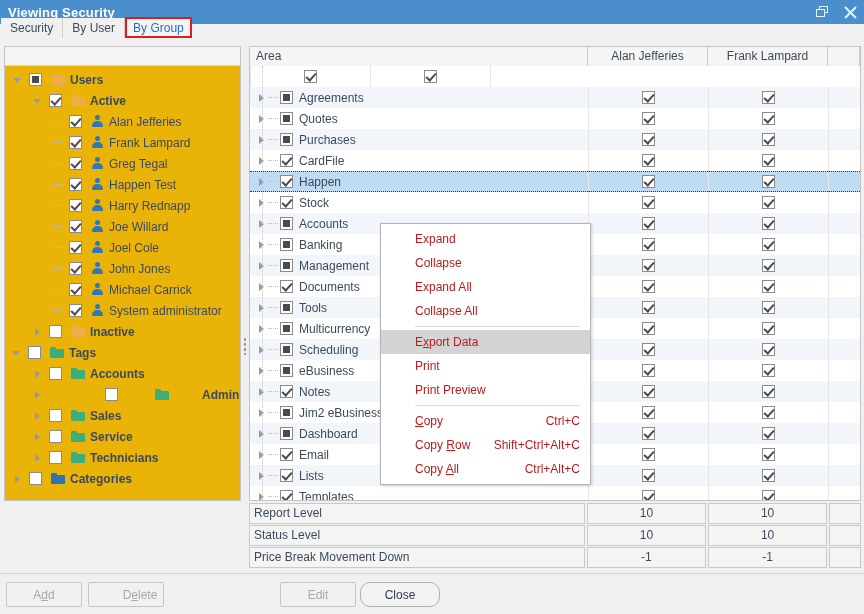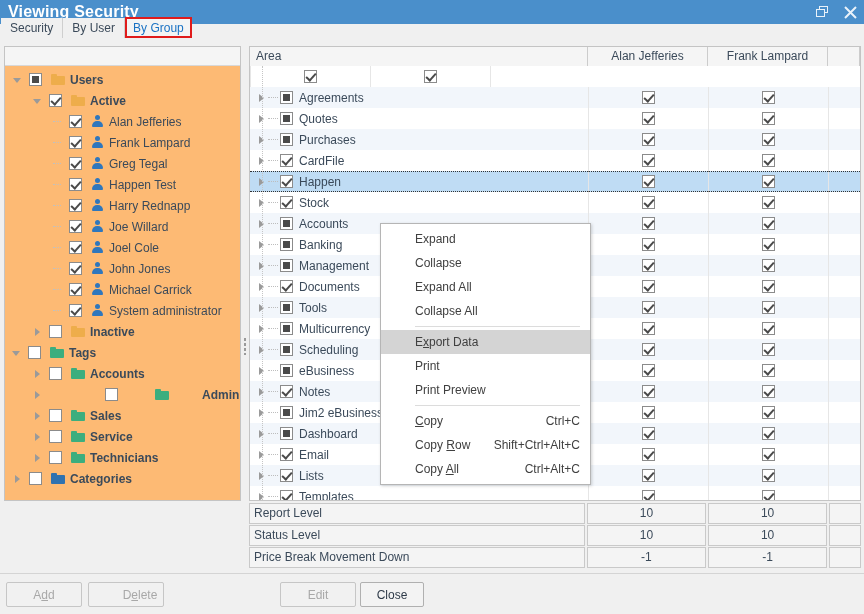--- a/index.html
+++ b/index.html
@@ -13,21 +13,21 @@
     overflow: hidden;
     position: relative;
   }
   
   #titlebar {
     position:absolute; left:0; top:0; width:864px; height:24px;
     background:#4a8fcb;
     display:flex; align-items:center;
   }
   #titlebar .title {
-    color:#ffffff; font-weight:bold; font-size:16px; margin-left:8px;
+    color:#ffffff; font-weight:bold; font-size:13px; margin-left:8px;
     letter-spacing:.2px;
   }
   #titlebar .spacer { flex:1; }
   .tbbtn {
     width:28px; height:24px; display:flex; align-items:center; justify-content:center;
     color:#e9f2fa;
   }
   .tbbtn svg { display:block; }
 
   
@@ -50,21 +50,21 @@
 
   
   #content {
     position:absolute; left:0; top:45px; width:864px; height:528px;
     background:#f0f0f0;
   }
 
   
   #treepanel {
     position:absolute; left:4px; top:1px; width:237px; height:455px;
-    background:#fdba74; border:1px solid #c4c4c4;
+    background:#eab308; border:1px solid #c4c4c4;
     overflow:hidden;
   }
   #treehead {
     height:19px; background:#f5f5f5; border-bottom:1px solid #d8d8d8;
   }
   #treebody { position:relative; padding-top:3px; }
   .trow {
     height:21px; display:flex; align-items:center; white-space:nowrap;
     font-size:12px; color:#3b4a5a;
   }
@@ -187,21 +187,21 @@
   
   #ctxmenu {
     position:absolute; left:380px; top:178px; width:211px;
     background:#ffffff; border:1px solid #b5b5b5;
     box-shadow:1px 1px 3px rgba(0,0,0,.18);
     padding:3px 0;
     z-index:50;
   }
   .mi {
     height:24px; display:flex; align-items:center;
-    padding:0 10px 0 34px; font-size:12px; color:#404040;
+    padding:0 10px 0 34px; font-size:12px; color:#b91c1c;
     position:relative;
   }
   .mi.hl { background:#d4d4d4; }
   .mi .acc { margin-left:auto; padding-left:12px; }
   .msep { height:1px; background:#dcdcdc; margin:3px 10px 3px 34px; }
 </style>
 </head>
 <body>
 
 <div id="titlebar">
@@ -939,16 +939,16 @@
 <div id="buttons">
     <div class="btn dis" style="left: 6px; width: 76px;">
       <span>A<u>d</u>d</span>
     </div>
     <div class="btn dis" style="left: 88px; width: 76px; padding-left: 28px;">
       <span>D<u>e</u>lete</span>
     </div>
     <div class="btn dis" style="left: 280px; width: 76px;">
       <span>Edit</span>
     </div>
-    <div class="btn" style="left: 360px; width: 64px;">
+    <div class="btn" style="left: 360px; width: 80px; border-radius: 10px;">
       <span>Close</span>
     </div>
   </div>
 
 </body></html>

